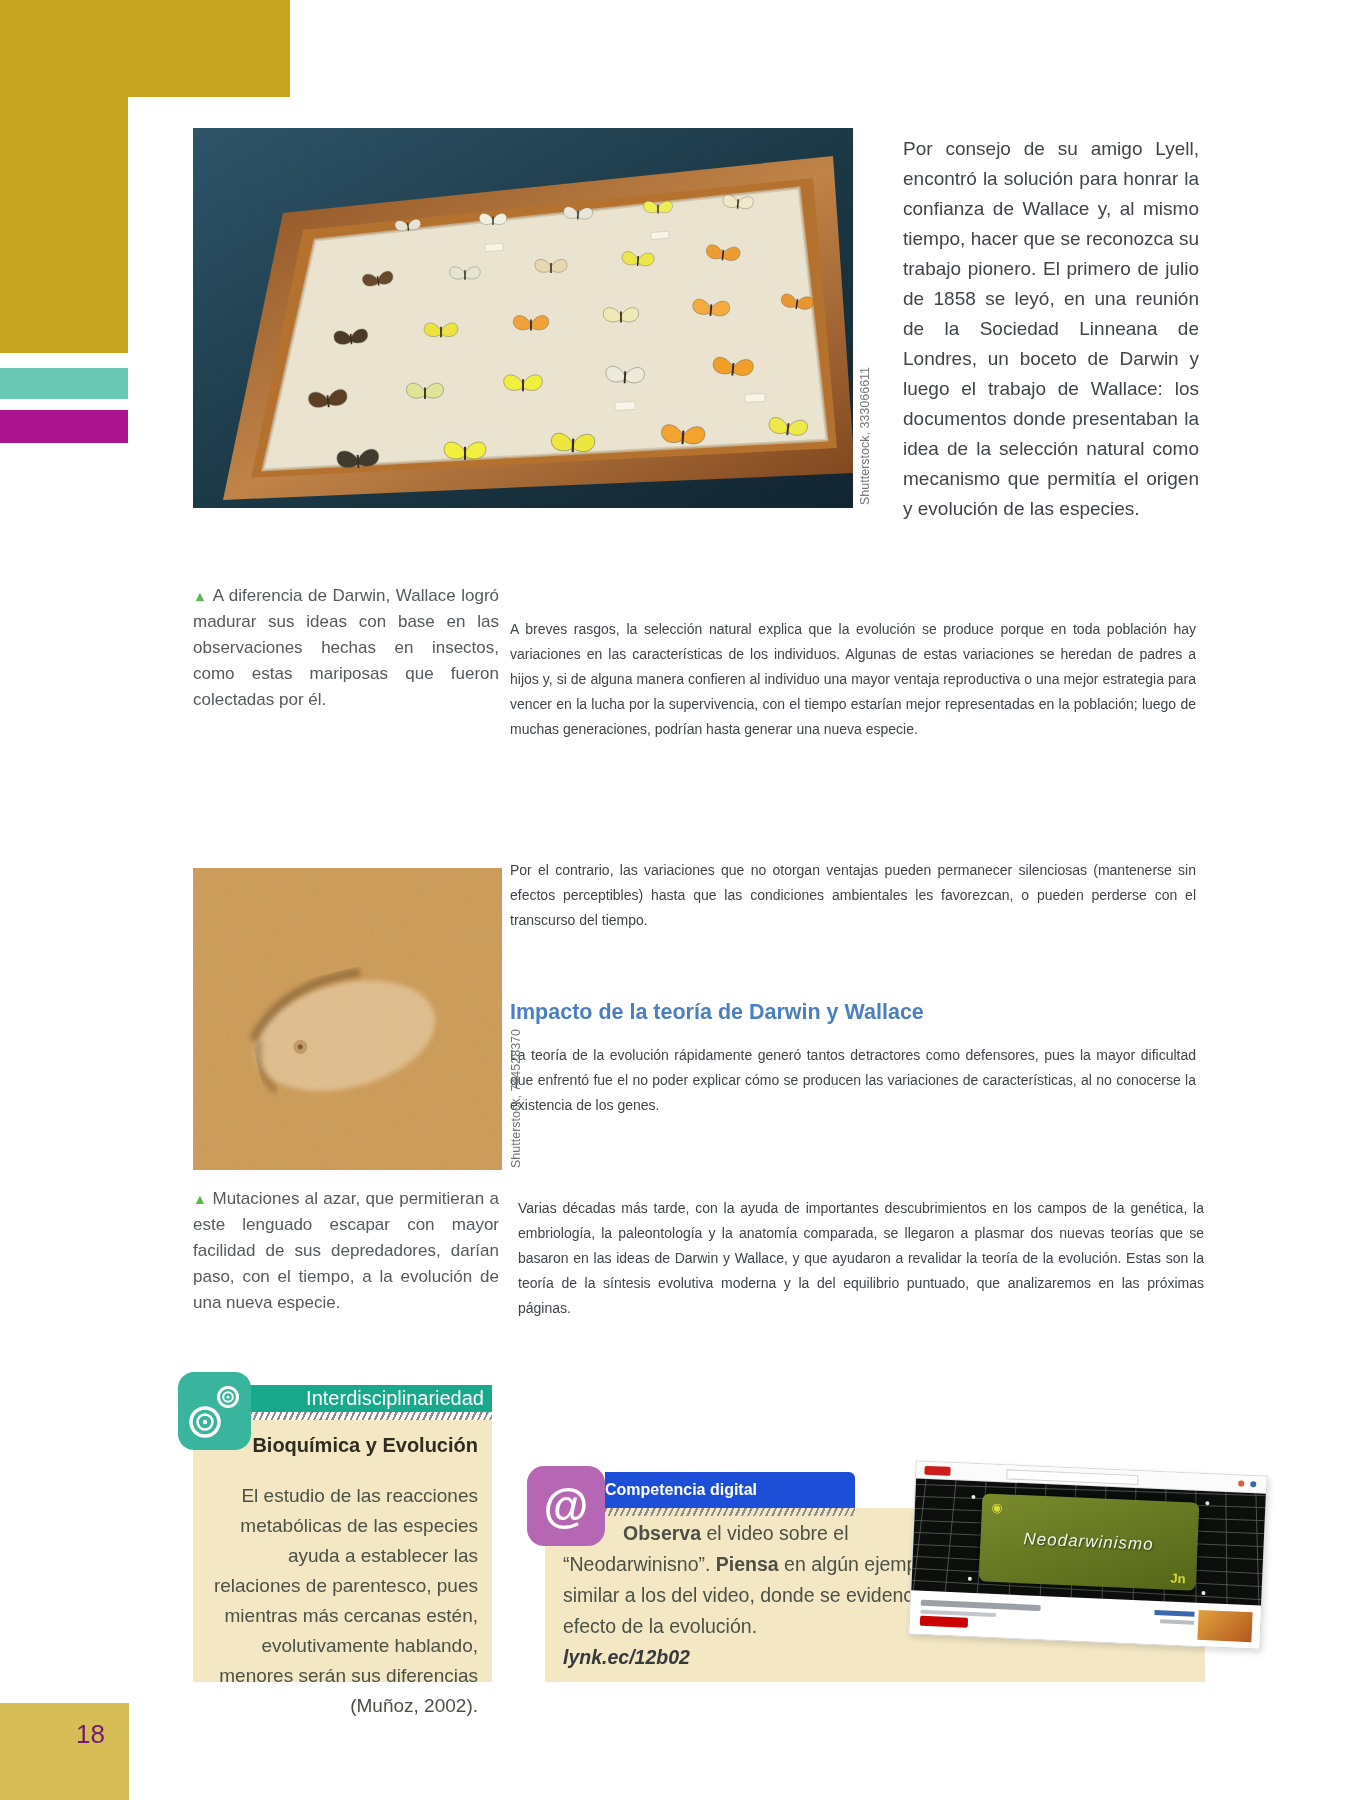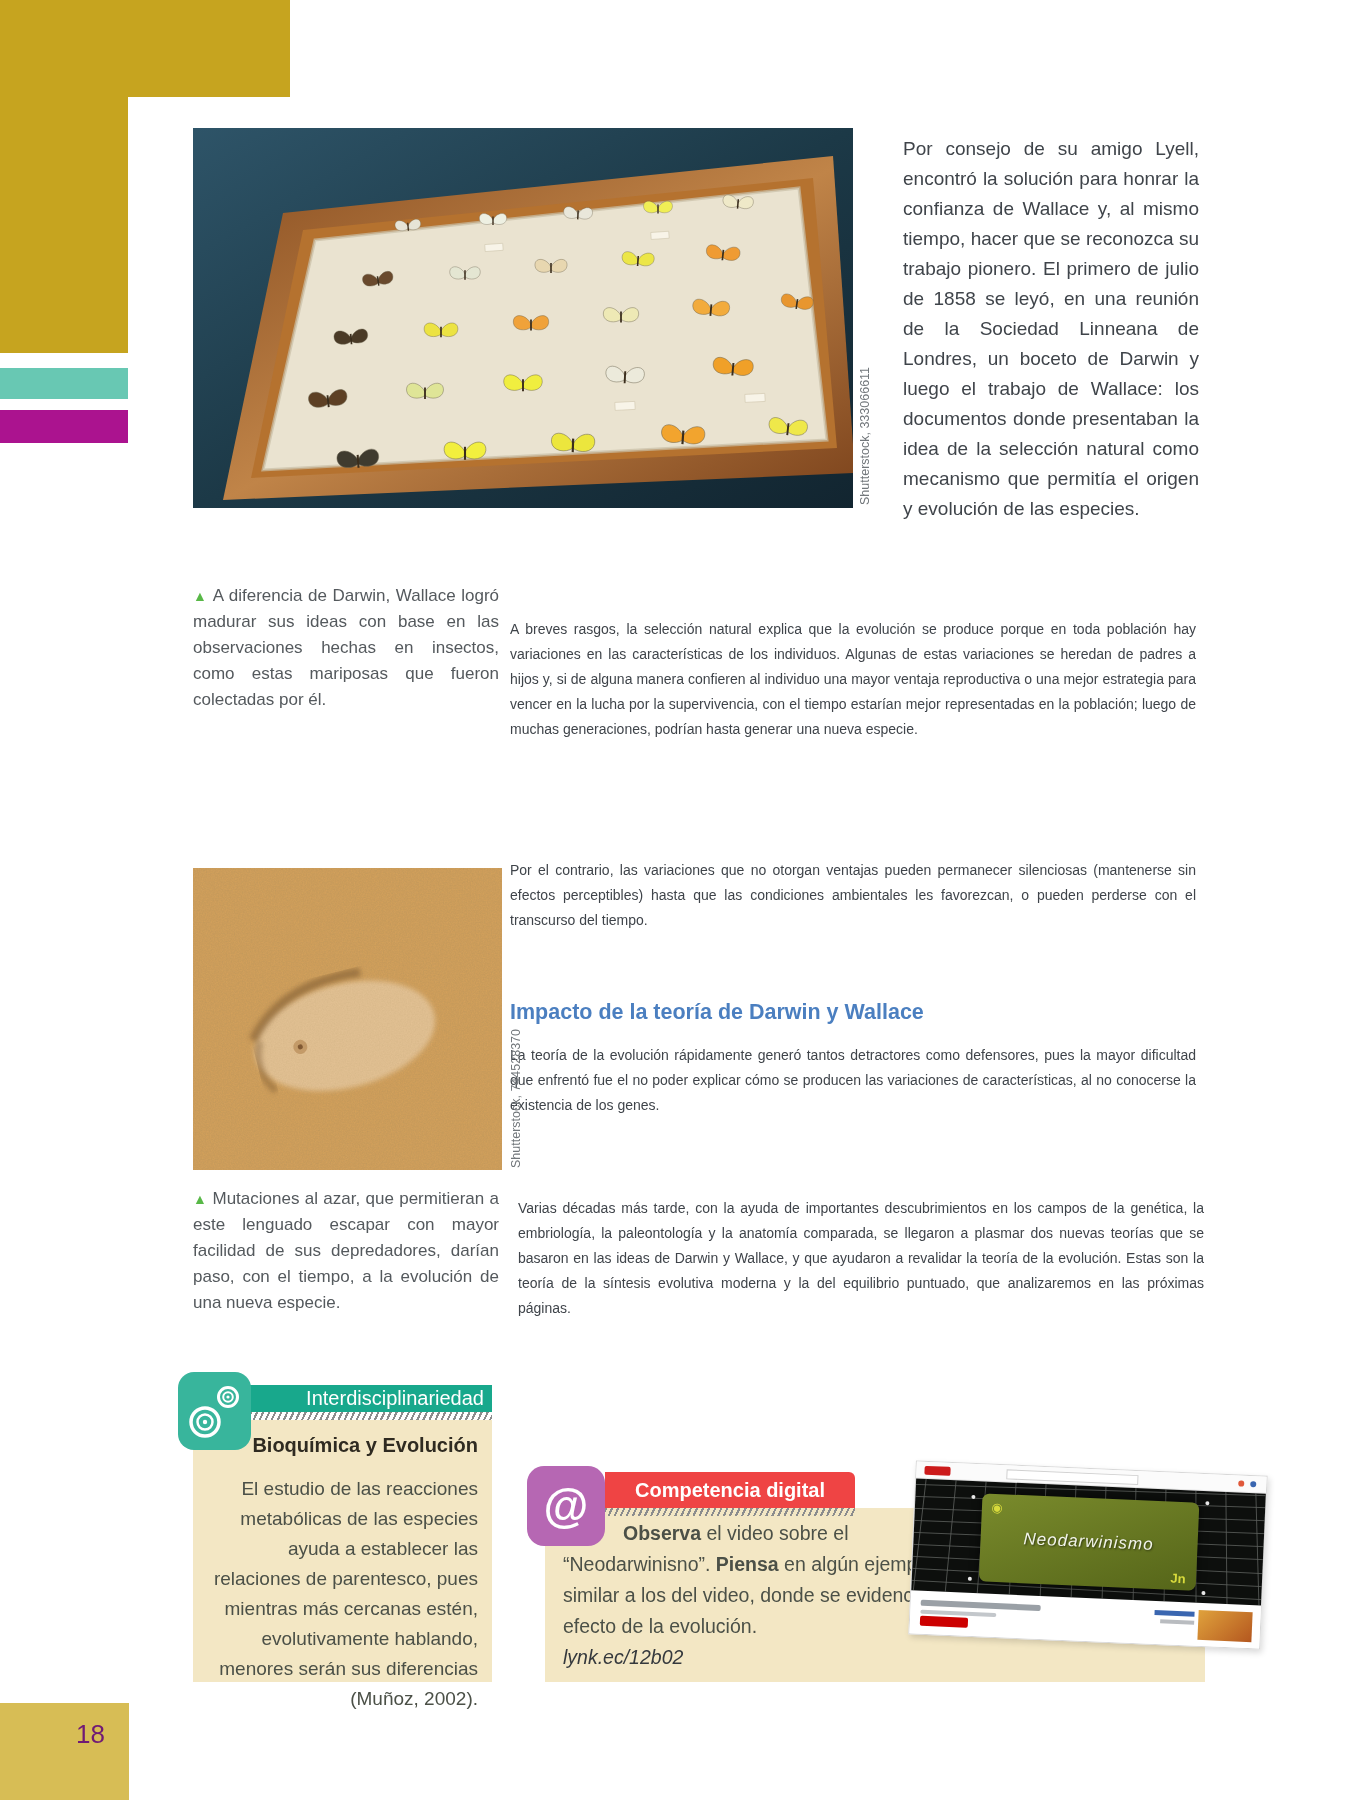--- a/index.html
+++ b/index.html
@@ -35,33 +35,33 @@
   .bodytxt{font-size:14px;line-height:25px;text-align:justify;}
   .p1{left:510px;top:617px;width:686px;}
   .p2{left:510px;top:858px;width:686px;}
   .heading{left:510px;top:1000px;width:686px;font-size:21.5px;font-weight:bold;color:#4b7fc0;}
   .p3{left:510px;top:1043px;width:686px;}
   .p4{left:510px;top:1196px;width:686px;margin-left:8px;}
 
   
   .hatch{height:8px;background:repeating-linear-gradient(115deg,#8b8c8d 0px,#8b8c8d 2px,transparent 2px,transparent 5.5px);}
   .inter-box{left:193px;top:1420px;width:299px;height:262px;background:#f3e7c4;box-sizing:border-box;padding:12px 14px 0 14px;}
-  .inter-title{text-align:right;font-weight:bold;font-size:20px;color:#2f2b21;margin:2px 0 17px 0;}
+  .inter-title{text-align:right;font-weight:bold;font-size:20px;color:#2f2b21;margin:2px 0 24px 0;}
   .inter-body{font-size:19px;line-height:30px;color:#4b5047;text-align:right;}
   .inter-header{left:250px;top:1385px;width:242px;height:27px;background:#18a88c;color:#ffffff;
     font-weight:normal;font-size:20px;line-height:27px;text-align:right;box-sizing:border-box;padding-right:8px;}
   .inter-hatch{left:250px;top:1412px;width:242px;}
   .inter-icon{left:178px;top:1372px;width:73px;height:78px;border-radius:16px;background:#38b59c;}
 
   .comp-box{left:545px;top:1508px;width:660px;height:174px;background:#f3e7c4;}
   .comp-text{position:absolute;left:18px;top:10px;width:396px;font-size:19.5px;line-height:31px;color:#4b5047;text-align:left;}
   .comp-text .first{text-indent:60px;margin:0;}
-  .comp-link{font-weight:normal;font-style:italic;color:#35393d;text-align:right;}
-  .comp-header{left:605px;top:1472px;width:250px;height:36px;background:#ef4444;color:#ffffff;
-    font-weight:bold;font-size:20px;line-height:36px;text-align:center;border-radius:0 6px 0 0;}
+  .comp-link{font-weight:bold;font-style:italic;color:#35393d;text-align:right;}
+  .comp-header{left:605px;top:1472px;width:250px;height:36px;background:#1d4ed8;color:#ffffff;
+    font-weight:bold;font-size:16px;line-height:36px;text-align:left;border-radius:0 6px 0 0;}
   .comp-hatch{left:605px;top:1508px;width:250px;}
   .comp-icon{left:527px;top:1466px;width:78px;height:80px;border-radius:17px;background:#b667b3;
     color:#ffffff;font-size:46px;line-height:80px;text-align:center;font-weight:bold;}
 
   
   .video-thumb{left:912px;top:1468px;width:350px;height:172px;transform:rotate(2.5deg);
     background:#ffffff;border:1px solid #d8d8d8;box-shadow:2px 3px 6px rgba(0,0,0,0.15);}
   .vt-chrome{position:absolute;left:0;top:0;width:100%;height:16px;background:#fbfbfb;border-bottom:1px solid #e4e4e4;}
   .vt-logo{position:absolute;left:8px;top:4px;width:26px;height:9px;background:#cc1b1b;border-radius:2px;}
   .vt-search{position:absolute;left:90px;top:4px;width:130px;height:8px;border:1px solid #d0d0d0;background:#fff;}

